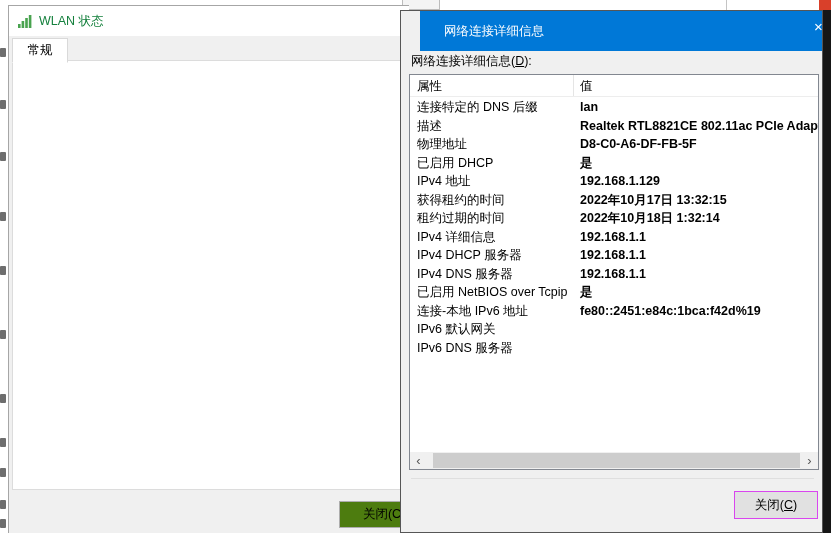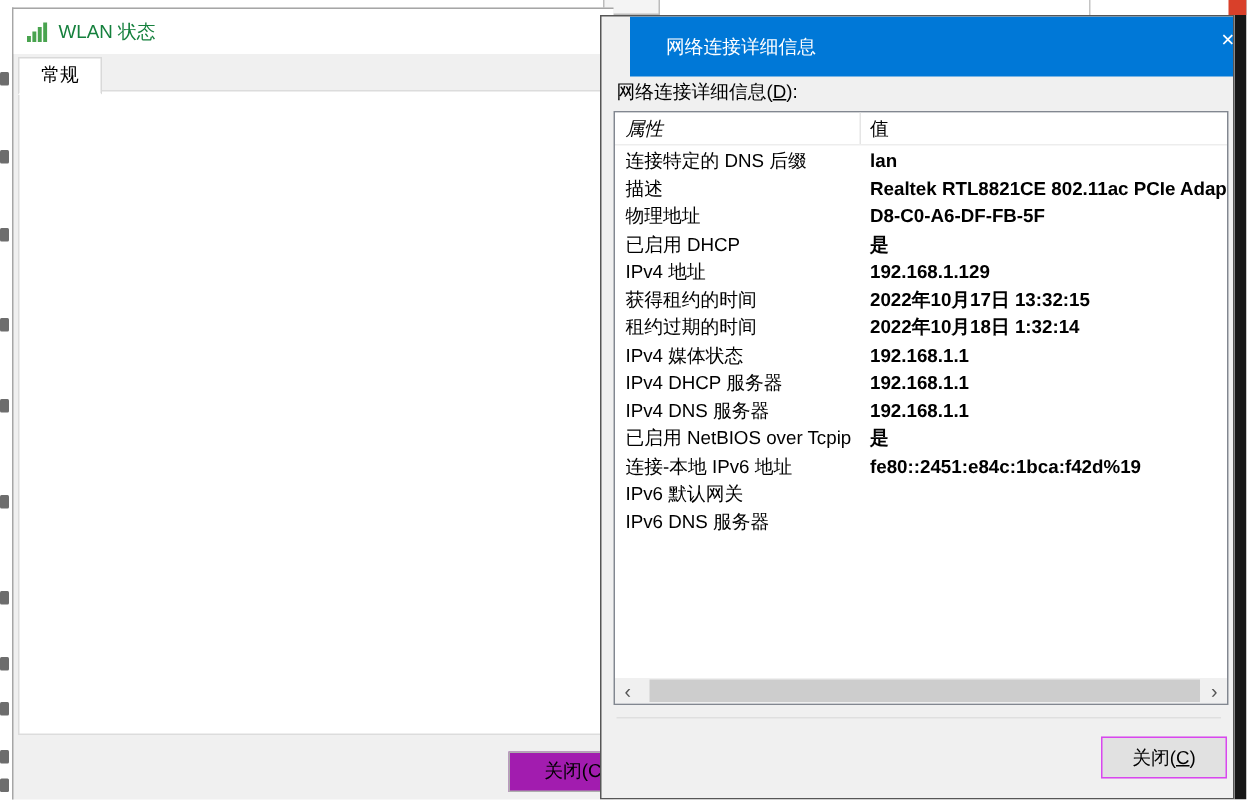--- a/index.html
+++ b/index.html
@@ -24,37 +24,37 @@
         display:flex;align-items:center;padding-left:9px;box-sizing:border-box;gap:7px;color:#15803d;}
   .tab-general{left:3px;top:32px;width:54px;height:23px;background:#ffffff;
         border:1px solid #d9d9d9;border-bottom:1px solid #ffffff;z-index:2;
         text-align:center;line-height:23px;}
   .tabpage{left:3px;top:54px;width:396px;height:428px;background:#ffffff;border:1px solid #dcdcdc;z-index:1;}
   .grp-label{color:#000;}
   .etched{height:1px;background:#dcdcdc;}
   .crow{left:32px;right:14px;height:16px;}
   .crow .cl{position:absolute;left:0;top:0;white-space:nowrap;}
   .crow .cv{position:absolute;right:0;top:0;white-space:nowrap;}
-  .btn{background:#a21caf;border:1px solid #adadad;display:flex;align-items:center;
+  .btn{background:#4d7c0f;border:1px solid #adadad;display:flex;align-items:center;
        justify-content:center;box-sizing:border-box;gap:4px;color:#000;cursor:default;}
   .dash{height:2px;background:#9a9a9a;}
   .vsep{width:1px;background:#c3c3c3;border-right:1px solid #efefef;}
   
   .details{left:400px;top:10px;width:423px;height:523px;background:#f0f0f0;
         border:1px solid #565656;box-sizing:border-box;z-index:10;overflow:hidden;}
   .dt-titlebar{left:0;top:0;width:100%;height:40px;background:#0078d7;color:#fff;
         display:flex;align-items:center;padding-left:24px;box-sizing:border-box;margin-left:19px;}
   .dt-close{position:absolute;right:0;top:0;width:45px;height:30px;display:flex;
         align-items:center;justify-content:center;color:#fff;font-size:15px;}
   .mn{text-decoration:underline;}
   .listview{left:8px;top:63px;width:410px;height:396px;background:#fff;
         border:1px solid #828790;box-sizing:border-box;overflow:hidden;}
   .lv-header{position:absolute;left:0;top:0;width:100%;height:21px;background:#fff;
         border-bottom:1px solid #ededed;}
-  .lv-header .h1{position:absolute;left:7px;top:3px;font-style:italic;}
+  .lv-header .h1{position:absolute;left:7px;top:3px;}
   .lv-header .h2{position:absolute;left:170px;top:3px;}
   .lv-hdiv{position:absolute;left:163px;top:0;width:1px;height:21px;background:#e5e5e5;}
   .lv-rows{position:absolute;left:0;top:23px;width:100%;}
   .lrow{position:relative;height:18.5px;line-height:18.5px;white-space:nowrap;}
   .lrow .lp{position:absolute;left:7px;}
   .lrow .lv{position:absolute;left:170px;font-weight:bold;}
   .hscroll{position:absolute;left:0;bottom:0;width:100%;height:17px;background:#f0f0f0;}
   .sb-arrow{position:absolute;top:0;width:17px;height:17px;display:flex;align-items:center;
         justify-content:center;color:#555;font-size:13px;line-height:17px;}
   .sb-thumb{position:absolute;left:23px;top:1px;width:367px;height:15px;background:#cdcdcd;}
@@ -246,21 +246,21 @@
           </div>
         <div class="lrow">
             <span class="lp">获得租约的时间</span>
             <span class="lv">2022年10月17日 13:32:15</span>
           </div>
         <div class="lrow">
             <span class="lp">租约过期的时间</span>
             <span class="lv">2022年10月18日 1:32:14</span>
           </div>
         <div class="lrow">
-            <span class="lp">IPv4 媒体状态</span>
+            <span class="lp">IPv4 详细信息</span>
             <span class="lv">192.168.1.1</span>
           </div>
         <div class="lrow">
             <span class="lp">IPv4 DHCP 服务器</span>
             <span class="lv">192.168.1.1</span>
           </div>
         <div class="lrow">
             <span class="lp">IPv4 DNS 服务器</span>
             <span class="lv">192.168.1.1</span>
           </div>

